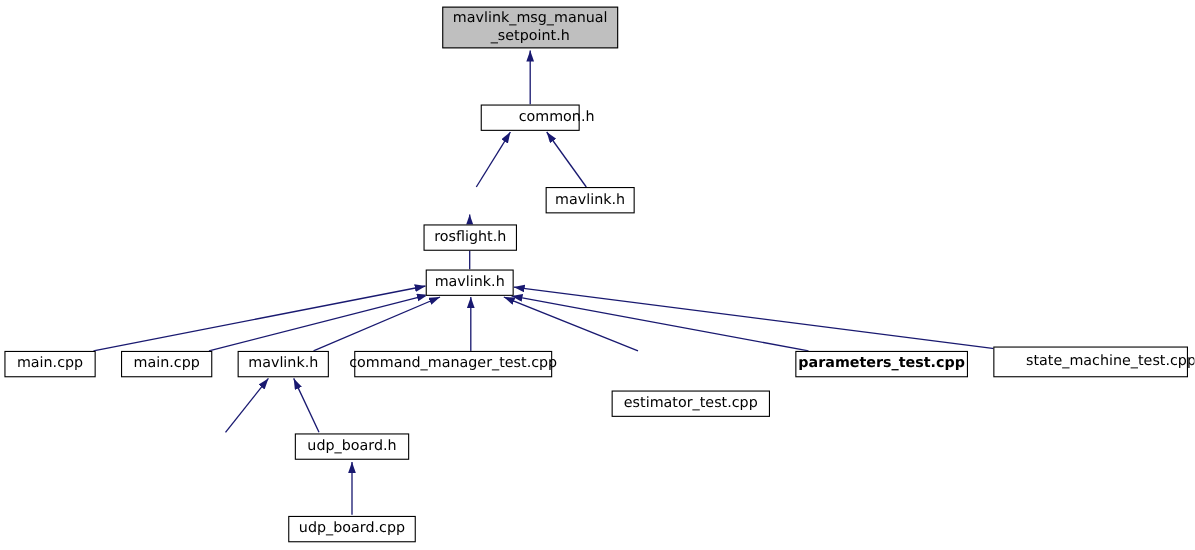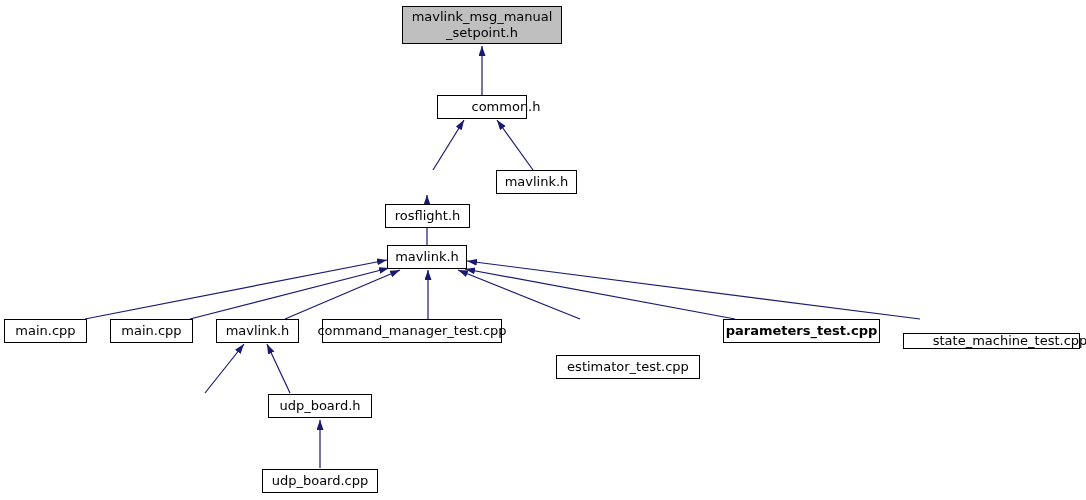--- a/index.html
+++ b/index.html
@@ -113,21 +113,21 @@
   </div>
 
   <div class="node" style="left:556px; top:319px; width:144px; height:24px;margin-top:36px;">
     <span>estimator_test.cpp</span>
   </div>
 
   <div class="node" style="left:723px; top:319px; width:157px; height:24px;font-weight:bold;">
     <span>parameters_test.cpp</span>
   </div>
 
-  <div class="node" style="left:903px; top:333px; width:177px; height:16px;padding-left:37px;">
+  <div class="node" style="left:903px; top:315px; width:177px; height:28px;padding-left:37px;">
     <span>state_machine_test.cpp</span>
   </div>
 
 
   <div class="node" style="left:268px; top:394px; width:104px; height:24px;">
     <span>udp_board.h</span>
   </div>
 
   <div class="node" style="left:262px; top:469px; width:116px; height:24px;">
     <span>udp_board.cpp</span>

